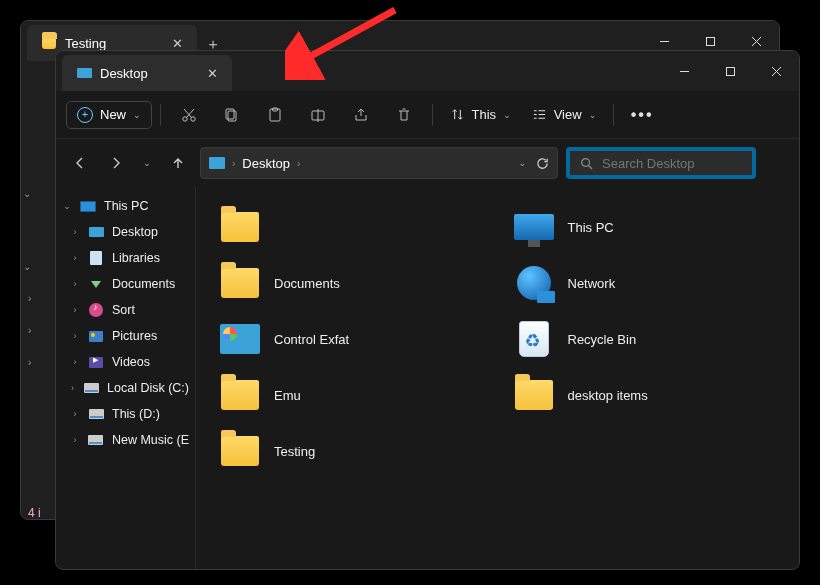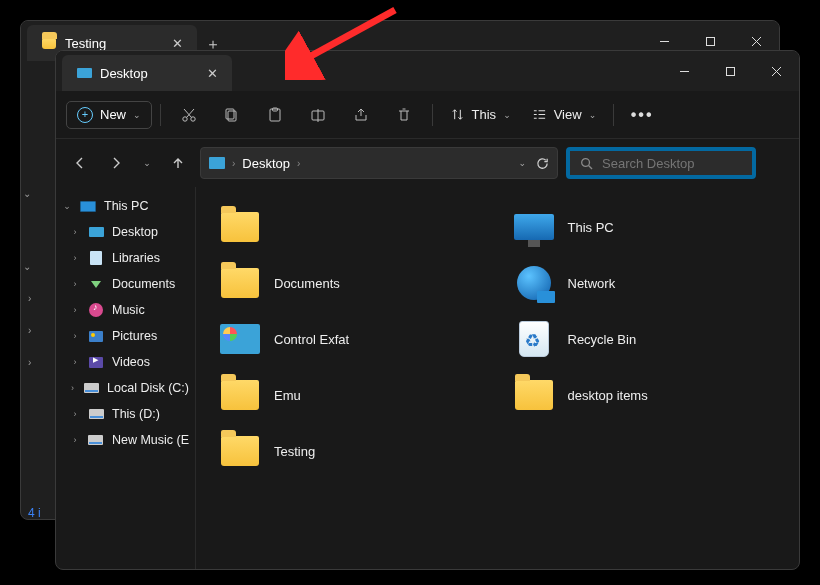--- a/index.html
+++ b/index.html
@@ -76,21 +76,21 @@
 .big-recycle:after { content: "♻"; position: absolute; left: 5px; top: 8px; font-size: 18px; color: #2a7ac9; }
 
 .status { height: 24px; border-top: 1px solid #2a2a2a; display: flex; align-items: center; padding: 0 10px; font-size: 12px; color: #ccc; }
 .status .spacer { flex: 1; }
 .status .view-sw { display: flex; gap: 2px; }
 .status .vbtn { width: 18px; height: 16px; border: 1px solid #555; cursor: pointer; }
 
 .arrow-annot { position: absolute; left: 285px; top: 0px; pointer-events: none; z-index: 99; }
 .arrow-annot svg { width: 130px; height: 80px; }
 
-.back-status { position: absolute; left: 20px; bottom: 62px; font-size: 12px; color: #3b82f6; padding: 3px 8px; }
+.back-status { position: absolute; left: 20px; bottom: 62px; font-size: 12px; color: #f9a8d4; padding: 3px 8px; }
 .back-caret { position: absolute; color: #999; font-size: 10px; }
 </style>
 </head>
 <body>
 
 <div class="window win-back">
   <div class="titlebar">
     <div class="tab">
       <span class="side-ic">
           <span class="big-folder" style="width:14px;height:11px"></span>
@@ -299,21 +299,21 @@
             <span class="side-ic">
               <span class="ic-down"></span>
             </span>
             <span>Documents</span>
           </div>
           <div class="side-item" style="padding-left: 14px;">
             <span class="exp">›</span>
             <span class="side-ic">
               <span class="ic-music"></span>
             </span>
-            <span>Music</span>
+            <span>Sort</span>
           </div>
           <div class="side-item" style="padding-left: 14px;">
             <span class="exp">›</span>
             <span class="side-ic">
               <span class="ic-pic"></span>
             </span>
             <span>Pictures</span>
           </div>
           <div class="side-item" style="padding-left: 14px;">
             <span class="exp">›</span>

